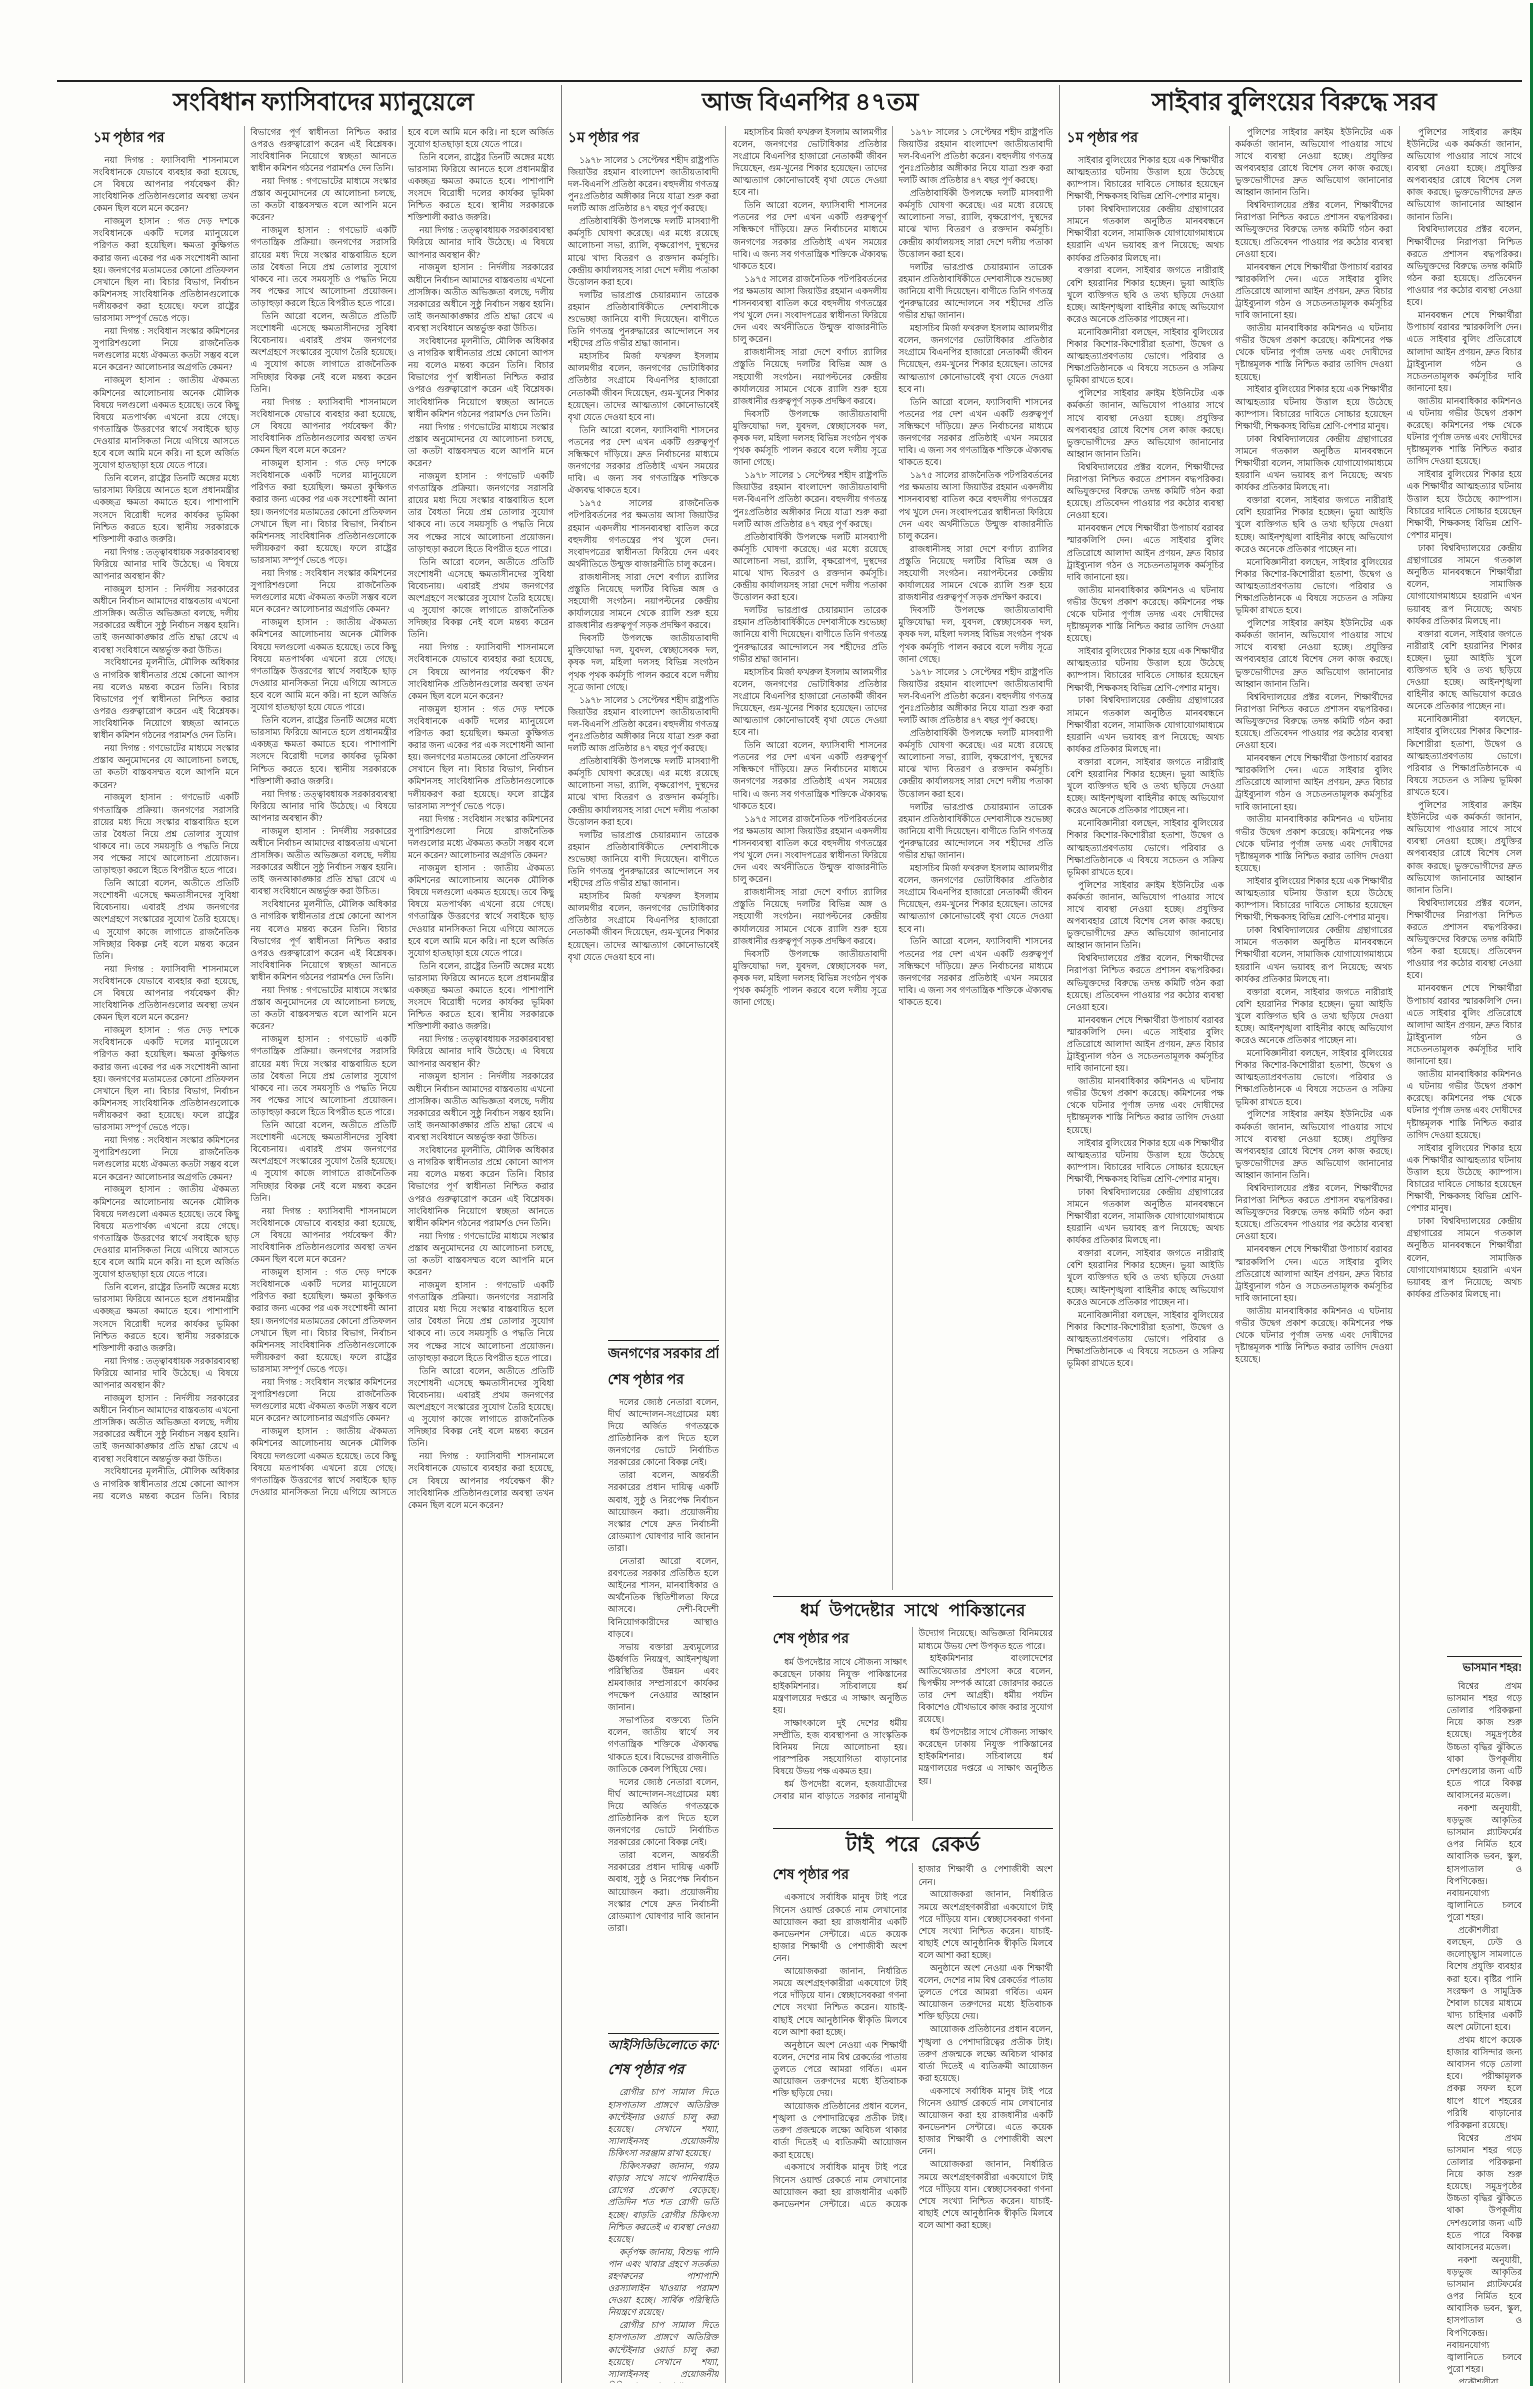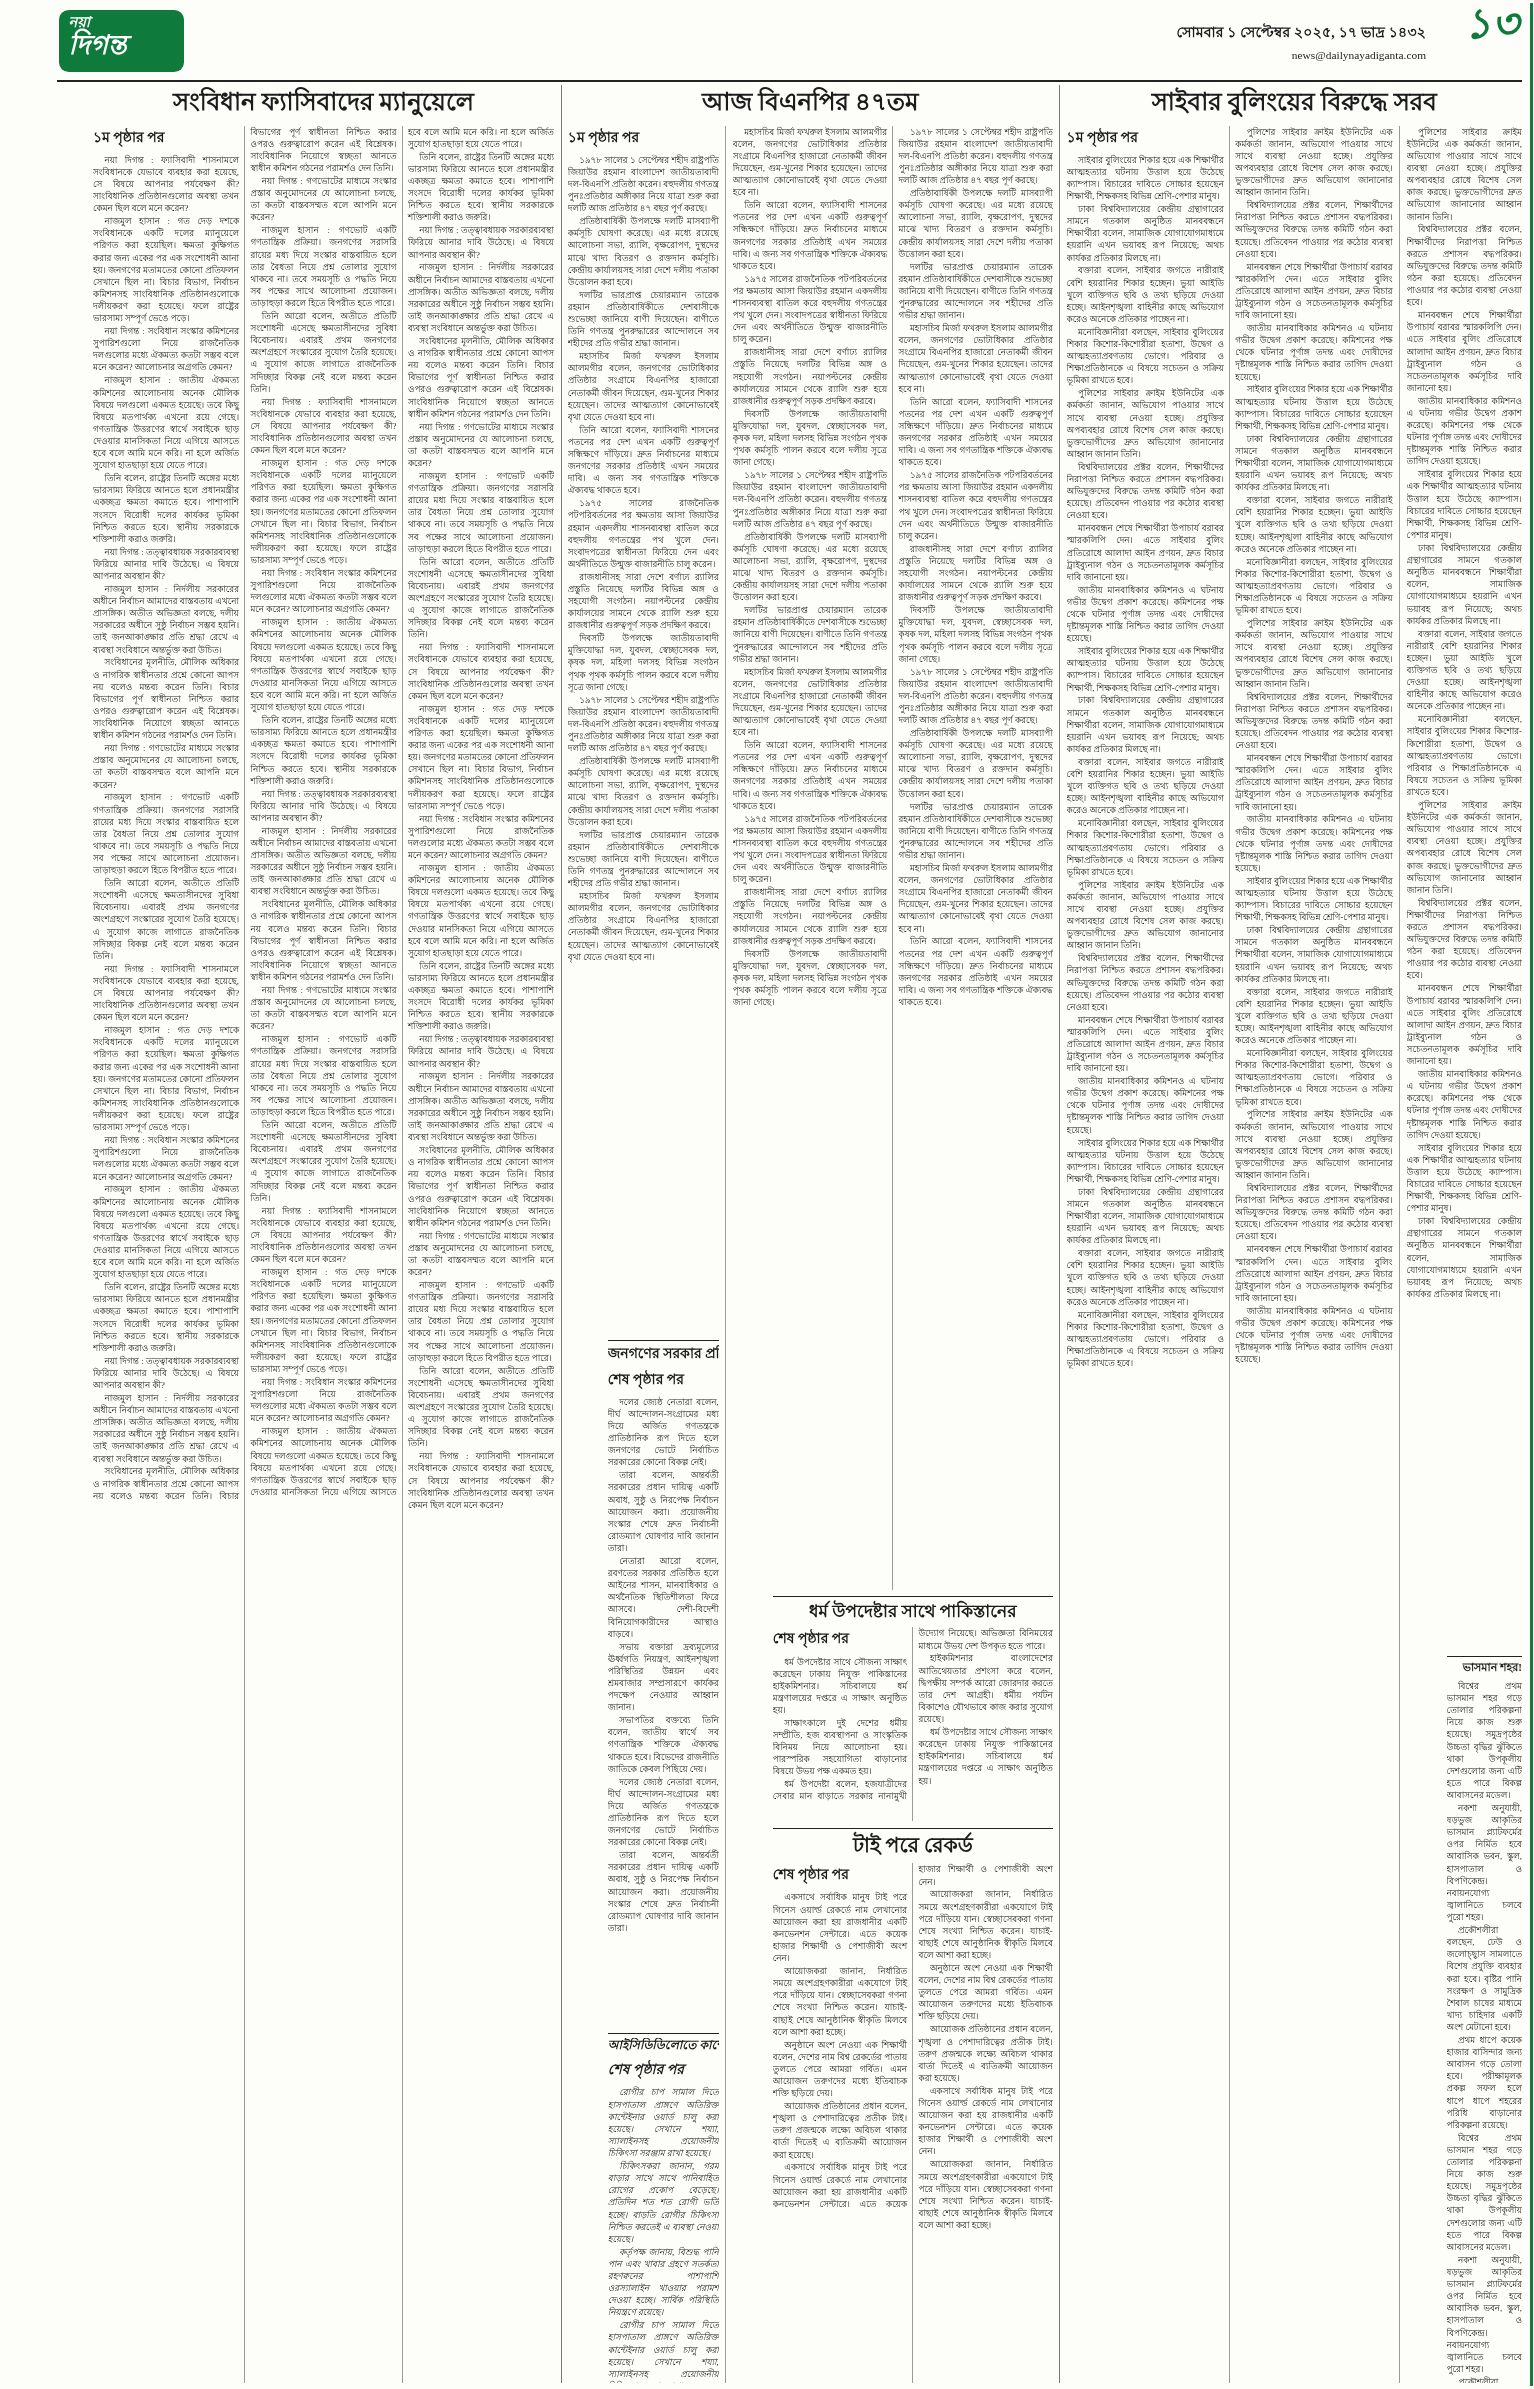--- a/index.html
+++ b/index.html
@@ -43,21 +43,21 @@
 
   
   .mid-body{display:flex;flex:1;min-height:0;}
   .mid-col1{width:151px;display:flex;flex-direction:column;min-height:0;}
   .mid-col23{flex:1;border-left:0.8px solid var(--rule-light);margin-left:6.5px;padding-left:6.5px;display:flex;flex-direction:column;min-height:0;}
   .flow-bnp1{height:1208px;}
   .flow-bnp23{height:1464px;}
 
   .sub{border-top:1.6px solid var(--rule-dark);margin-top:6.5px;padding-top:4.1px;display:flex;flex-direction:column;min-height:0;margin-left:40px;}
   .sub h2{margin:0 0 4.9px;font-weight:bold;line-height:1.25;}
-  .h2-center{text-align:center;}
+  .h2-center{text-align:center;font-family:Liberation Mono, monospace;}
   .h2-fit{white-space:nowrap;overflow:hidden;}
   .sub-peoples h2{font-size:14px;text-align:center;}
   .sub-peoples .flow{height:659px;}
   .sub-icddr{flex:1;font-style:italic;}
   .sub-icddr h2{font-size:12.2px;text-align:center;}
   .sub-icddr .flow{flex:1;}
   .sub-religion h2{font-size:17px;}
   .sub-religion .flow{height:194px;}
   .sub-tie{flex:1;}
   .sub-tie h2{font-size:20.4px;}
@@ -71,31 +71,20 @@
   .flow-cyber3{height:1524px;}
   .sub-floating{flex:1;}
   .sub-floating h2{font-size:11px;text-align:right;}
   .sub-floating .flow{flex:1;}
 </style>
 </head>
 <body>
 
 <div class="page">
 
-  <header class="masthead">
-    <div class="logo">
-      <span class="logo-l1">নয়া</span>
-      <span class="logo-l2">দিগন্ত</span>
-    </div>
-    <div class="head-right">
-      <div class="dateline">সোমবার ১ সেপ্টেম্বর ২০২৫, ১৭ ভাদ্র ১৪৩২</div>
-      <div class="email">news@dailynayadiganta.com</div>
-    </div>
-    <div class="pagenum">১৩</div>
-  </header>
   <div class="header-rule"></div>
 
   <main class="content">
 
     <section class="sec sec-left">
       <h1 class="headline">সংবিধান ফ্যাসিবাদের ম্যানুয়েলে</h1>
       <div class="flow cols3">
         <div class="cont">১ম পৃষ্ঠার পর</div>
         <div>
             <p><b>নয়া দিগন্ত : </b>ফ্যাসিবাদী শাসনামলে সংবিধানকে যেভাবে ব্যবহার করা হয়েছে, সে বিষয়ে আপনার পর্যবেক্ষণ কী? সাংবিধানিক প্রতিষ্ঠানগুলোর অবস্থা তখন কেমন ছিল বলে মনে করেন?</p>

